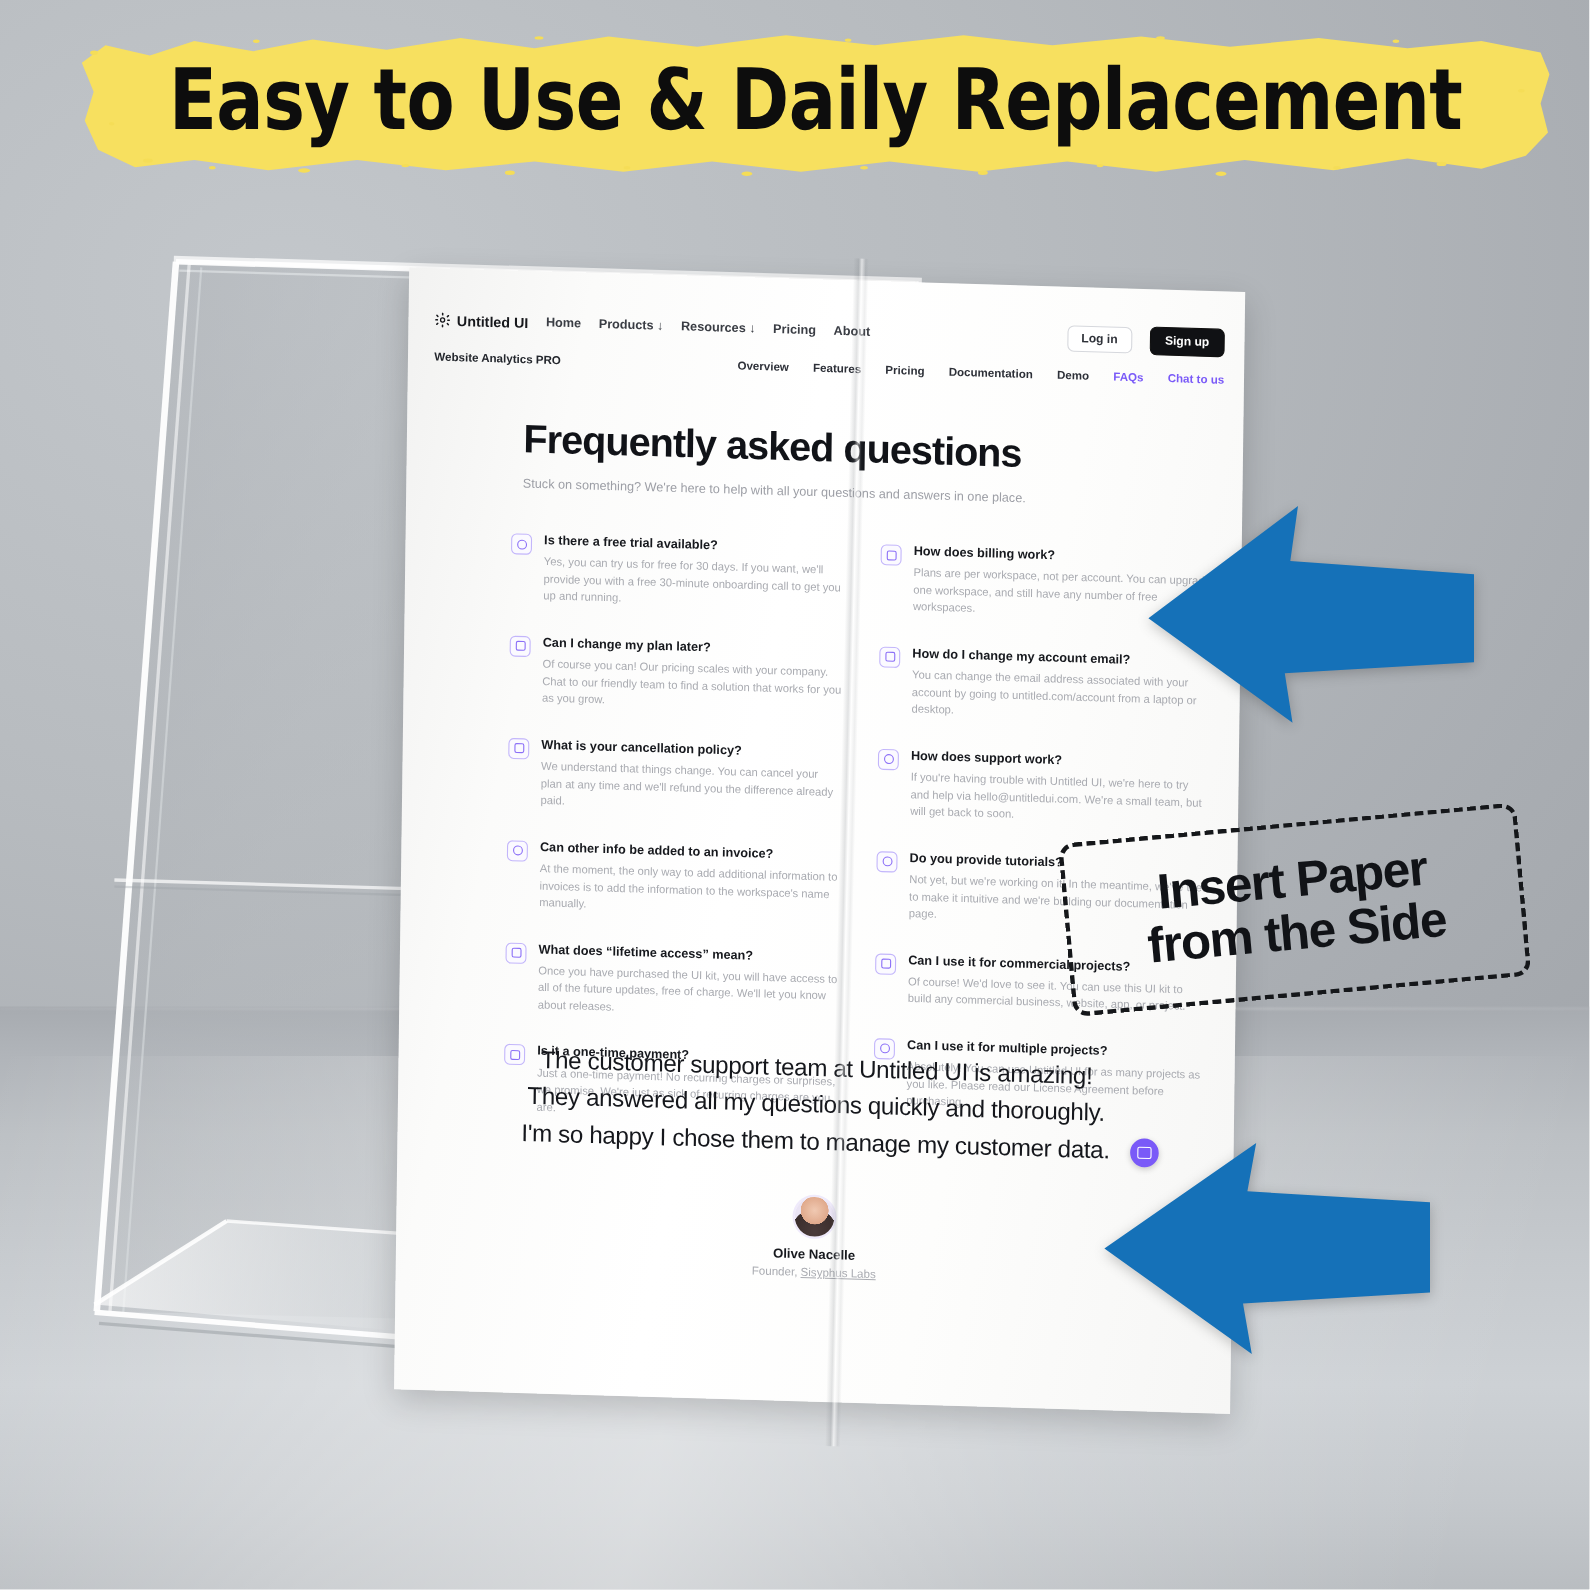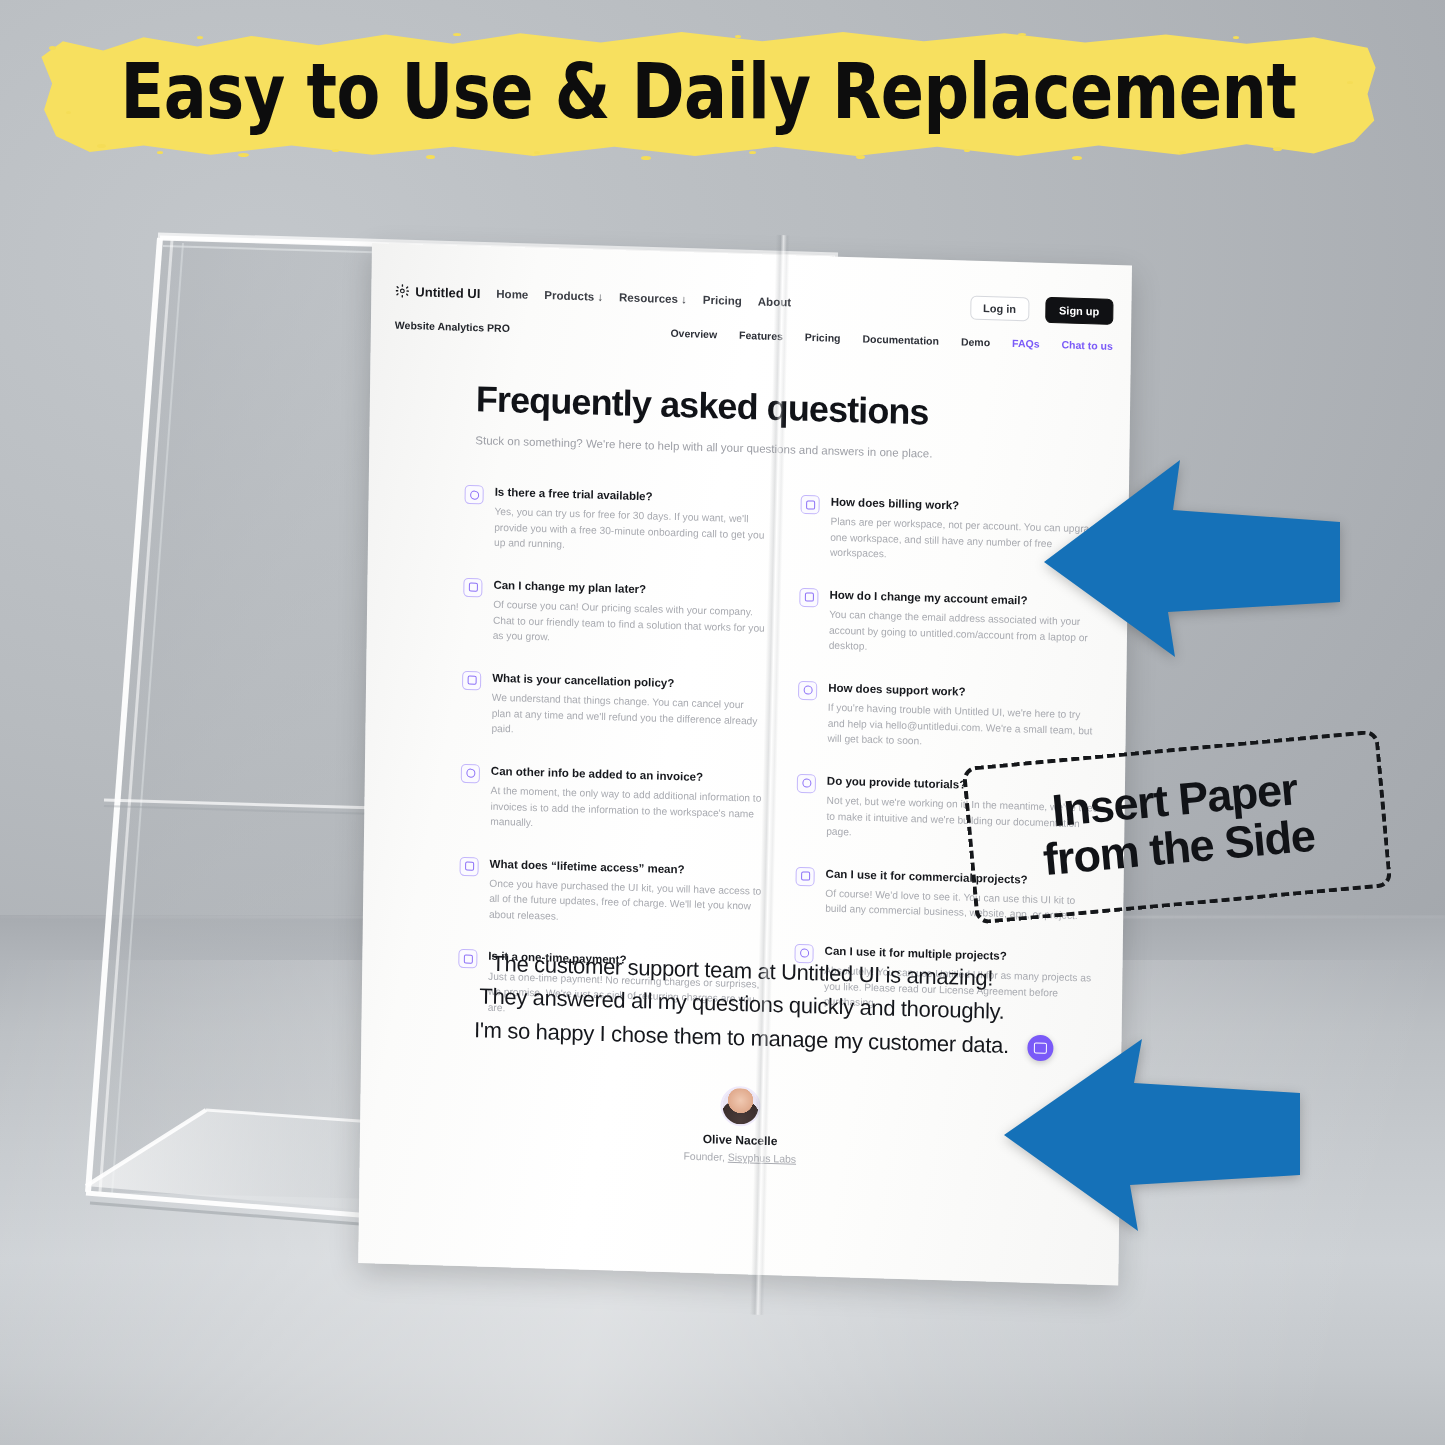--- a/index.html
+++ b/index.html
@@ -33,21 +33,21 @@
     pointer-events: none;
   }
   #floor-line {
     position: absolute; left: 0; right: 0; top: 916px; height: 2px;
     background: linear-gradient(90deg, rgba(255,255,255,.05), rgba(255,255,255,.45), rgba(255,255,255,.08));
     filter: blur(1px);
   }
 
   
   #banner-wrap {
-    position: absolute; left: 36px; top: 28px; width: 1345px; height: 132px;
+    position: absolute; left: 69px; top: 28px; width: 1345px; height: 132px;
     z-index: 60;
   }
   .brush {
     position: absolute; inset: 0;
     background: #f7e05f;
     -webkit-mask-image:
       radial-gradient(5px 3px at 4% 12%, #000 60%, transparent 61%),
       radial-gradient(7px 4px at 11% 90%, #000 60%, transparent 61%),
       radial-gradient(6px 3px at 22% 8%, #000 60%, transparent 61%),
       radial-gradient(8px 4px at 34% 95%, #000 60%, transparent 61%),

